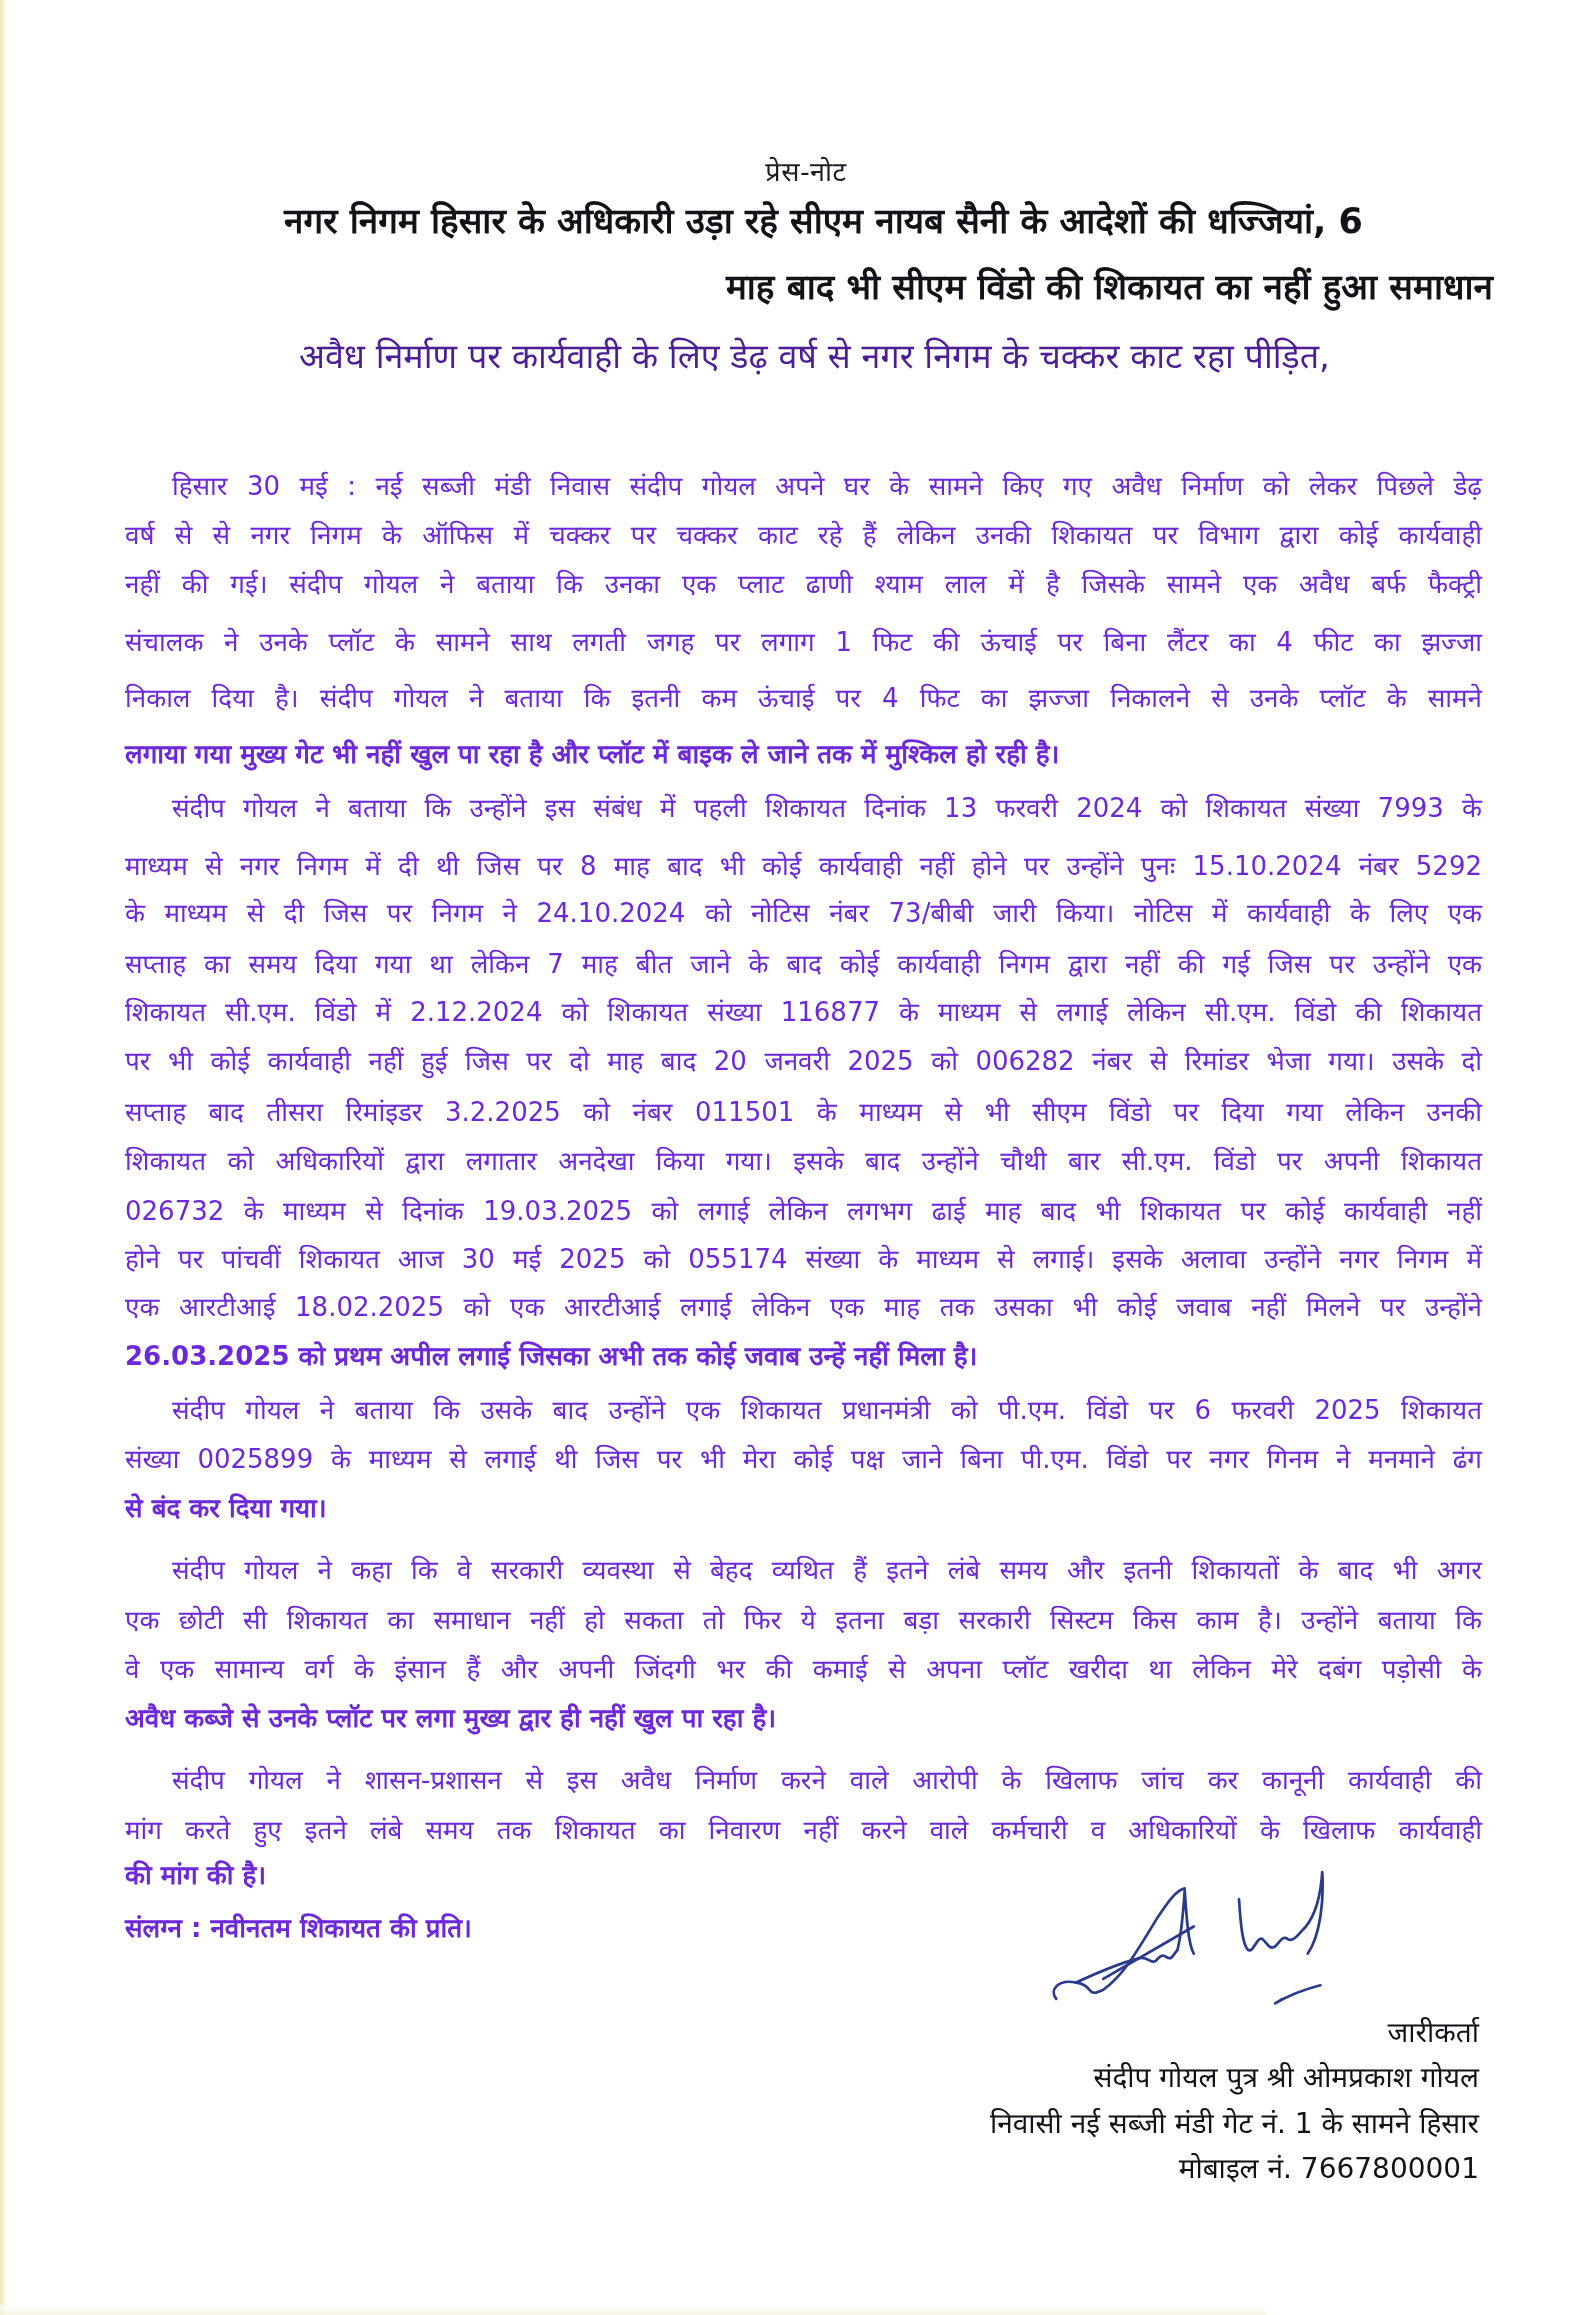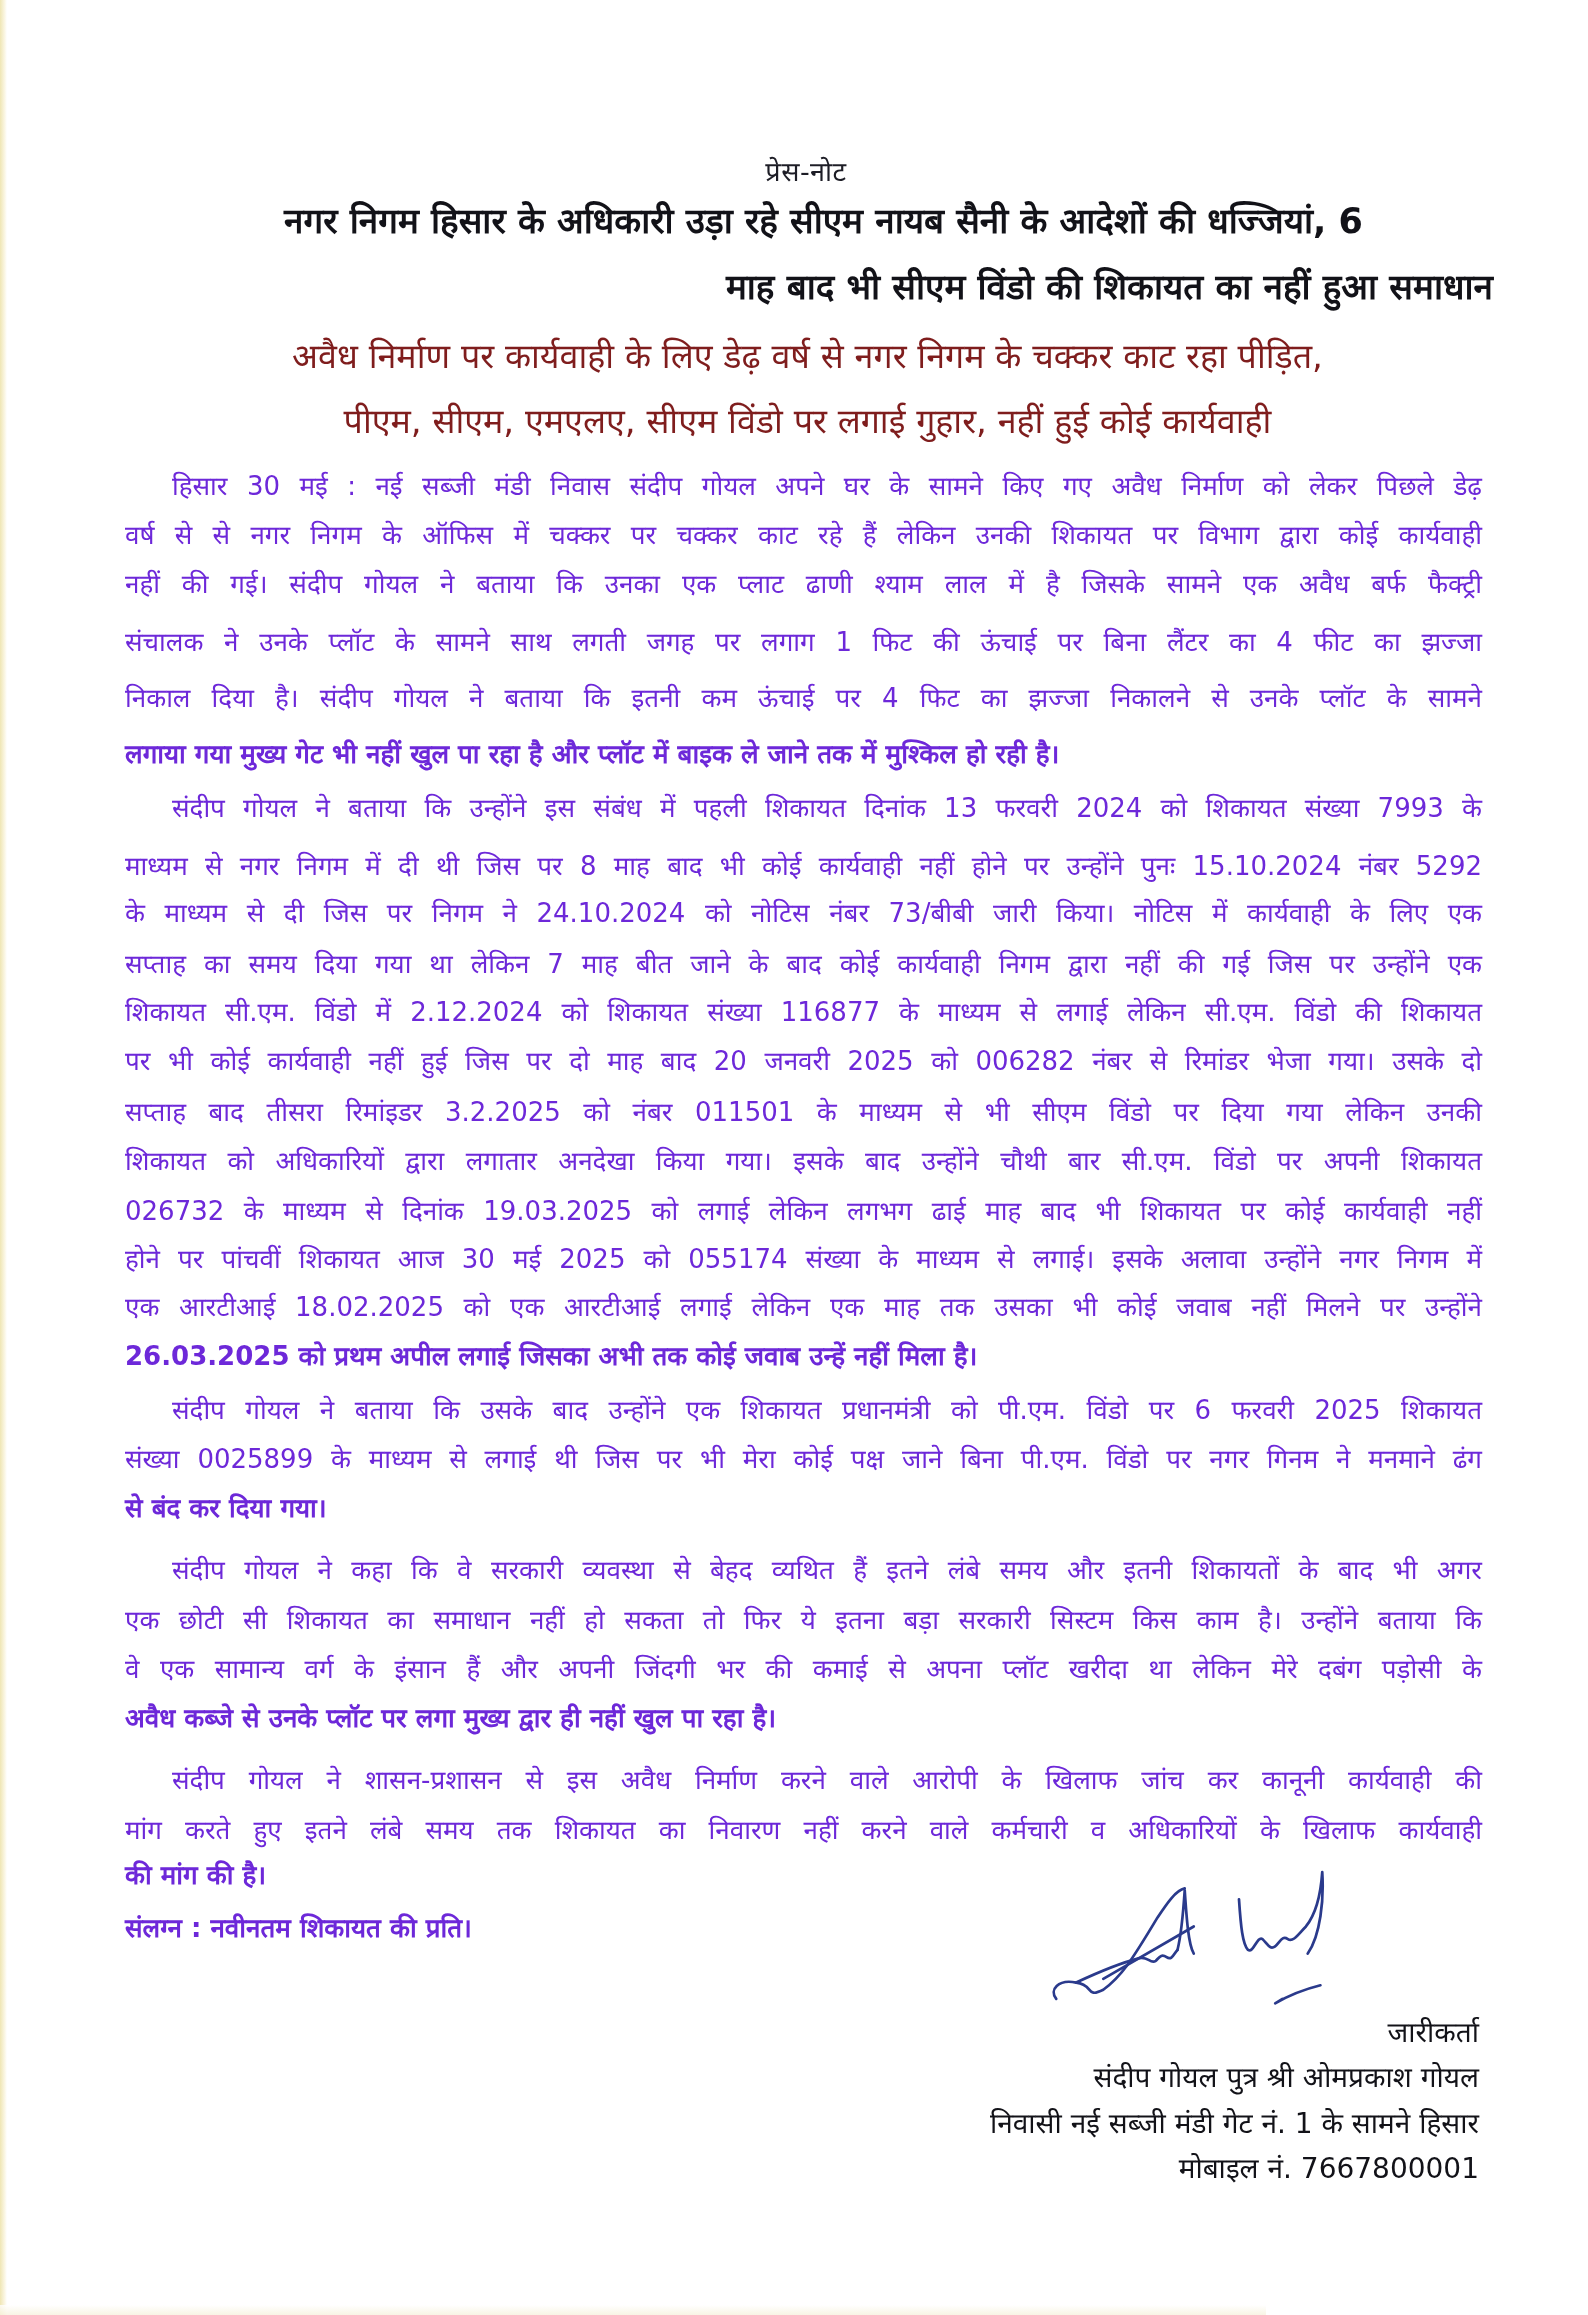--- a/index.html
+++ b/index.html
@@ -49,26 +49,26 @@
       text-align: center;
       font-weight: bold;
       font-size: 35px;
       line-height: 63px;
       color: #121218;
     }
     .headline.l1 { top: 190px; left: 136px; width: 1375px; }
     .headline.l2 { top: 256px; text-align: right; }
     .subhead {
       position: absolute;
-      left: 156px;
+      left: 163px;
       width: 1303px;
       text-align: center;
       font-size: 34px;
       line-height: 60px;
-      color: #7f1d1d;
+      color: #4c1d95;
     }
     .subhead.l1 { top: 326px; }
     .subhead.l2 { top: 391px; }
 
     .para-line {
       position: absolute;
       left: 125px;
       width: 1357px;
       font-size: 26px;
       line-height: 42px;
@@ -111,21 +111,20 @@
 <div class="paper-edge-bottom"></div>
 
 <div class="page">
 
   <div class="kicker">प्रेस-नोट</div>
 
   <div class="headline l1">नगर निगम हिसार के अधिकारी उड़ा रहे सीएम नायब सैनी के आदेशों की धज्जियां, 6</div>
   <div class="headline l2">माह बाद भी सीएम विंडो की शिकायत का नहीं हुआ समाधान</div>
 
   <div class="subhead l1">अवैध निर्माण पर कार्यवाही के लिए डेढ़ वर्ष से नगर निगम के चक्कर काट रहा पीड़ित,</div>
-  <div class="subhead l2">पीएम, सीएम, एमएलए, सीएम विंडो पर लगाई गुहार, नहीं हुई कोई कार्यवाही</div>
 
   <div>
     <div class="para-line indent" style="top:465px">हिसार 30 मई : नई सब्जी मंडी निवास संदीप गोयल अपने घर के सामने किए गए अवैध निर्माण को लेकर पिछले डेढ़</div>
     <div class="para-line" style="top:514px">वर्ष से से नगर निगम के ऑफिस में चक्कर पर चक्कर काट रहे हैं लेकिन उनकी शिकायत पर विभाग द्वारा कोई कार्यवाही</div>
     <div class="para-line" style="top:563px">नहीं की गई। संदीप गोयल ने बताया कि उनका एक प्लाट ढाणी श्याम लाल में है जिसके सामने एक अवैध बर्फ फैक्ट्री</div>
     <div class="para-line" style="top:621px">संचालक ने उनके प्लॉट के सामने साथ लगती जगह पर लगाग 1 फिट की ऊंचाई पर बिना लैंटर का 4 फीट का झज्जा</div>
     <div class="para-line" style="top:677px">निकाल दिया है। संदीप गोयल ने बताया कि इतनी कम ऊंचाई पर 4 फिट का झज्जा निकालने से उनके प्लॉट के सामने</div>
     <div class="para-line last" style="top:733px">लगाया गया मुख्य गेट भी नहीं खुल पा रहा है और प्लॉट में बाइक ले जाने तक में मुश्किल हो रही है।</div>
   </div>
 

